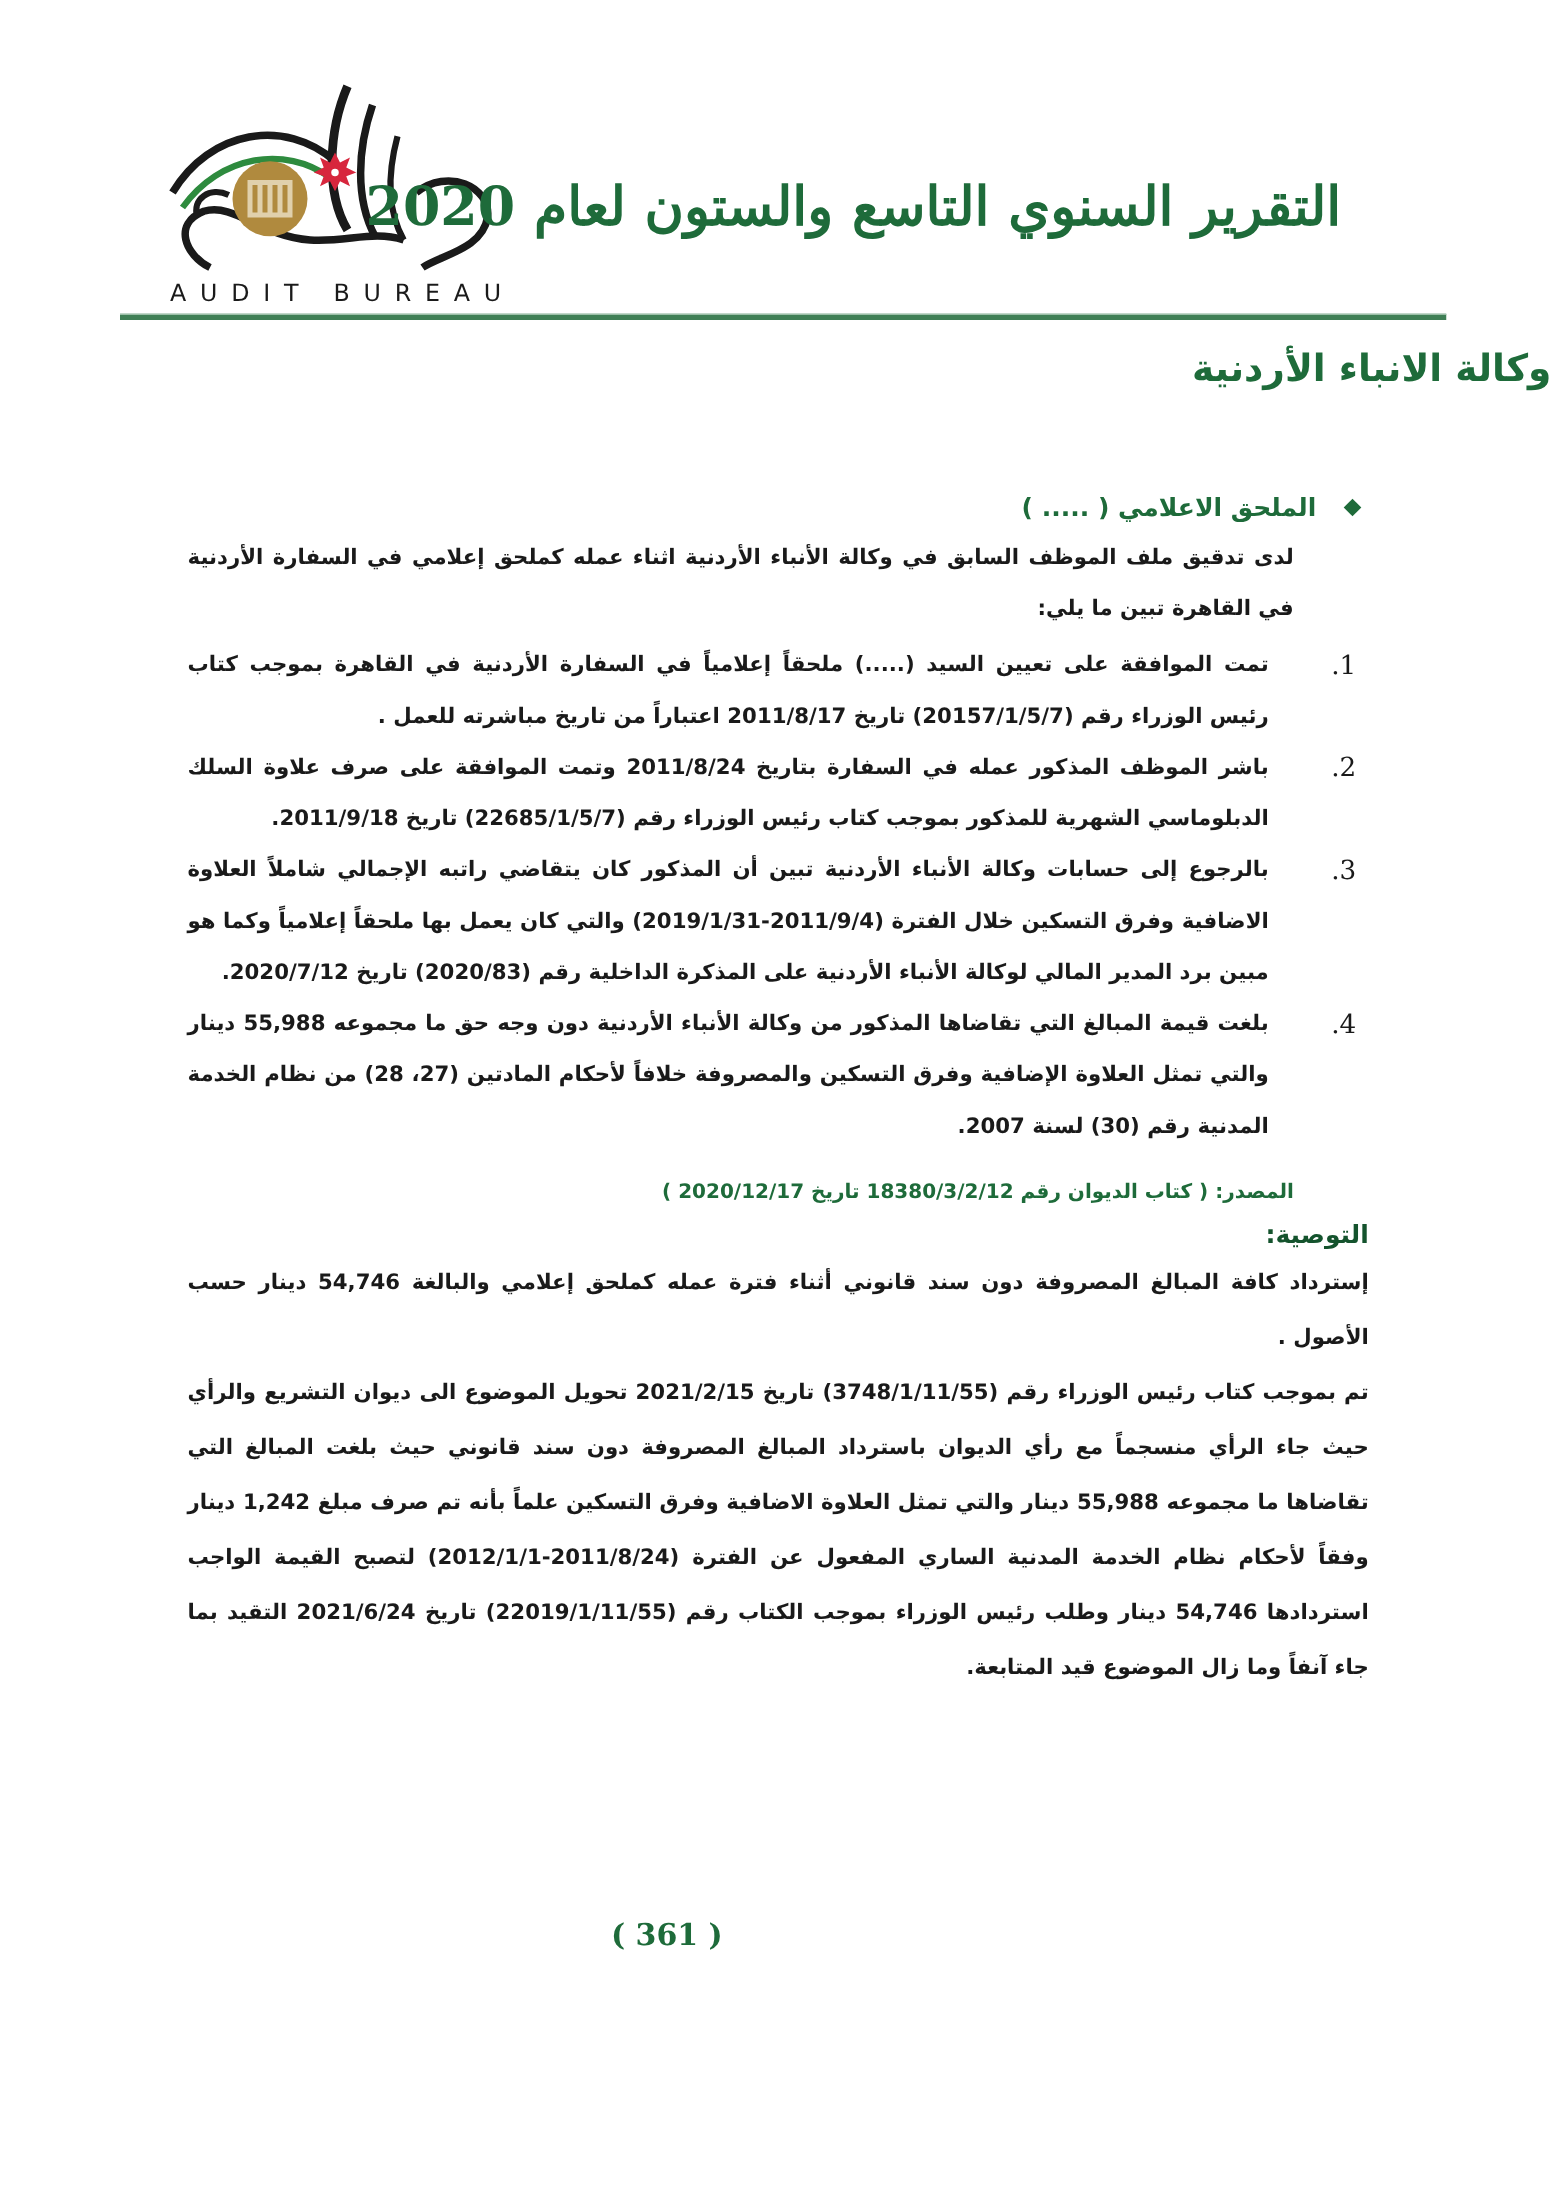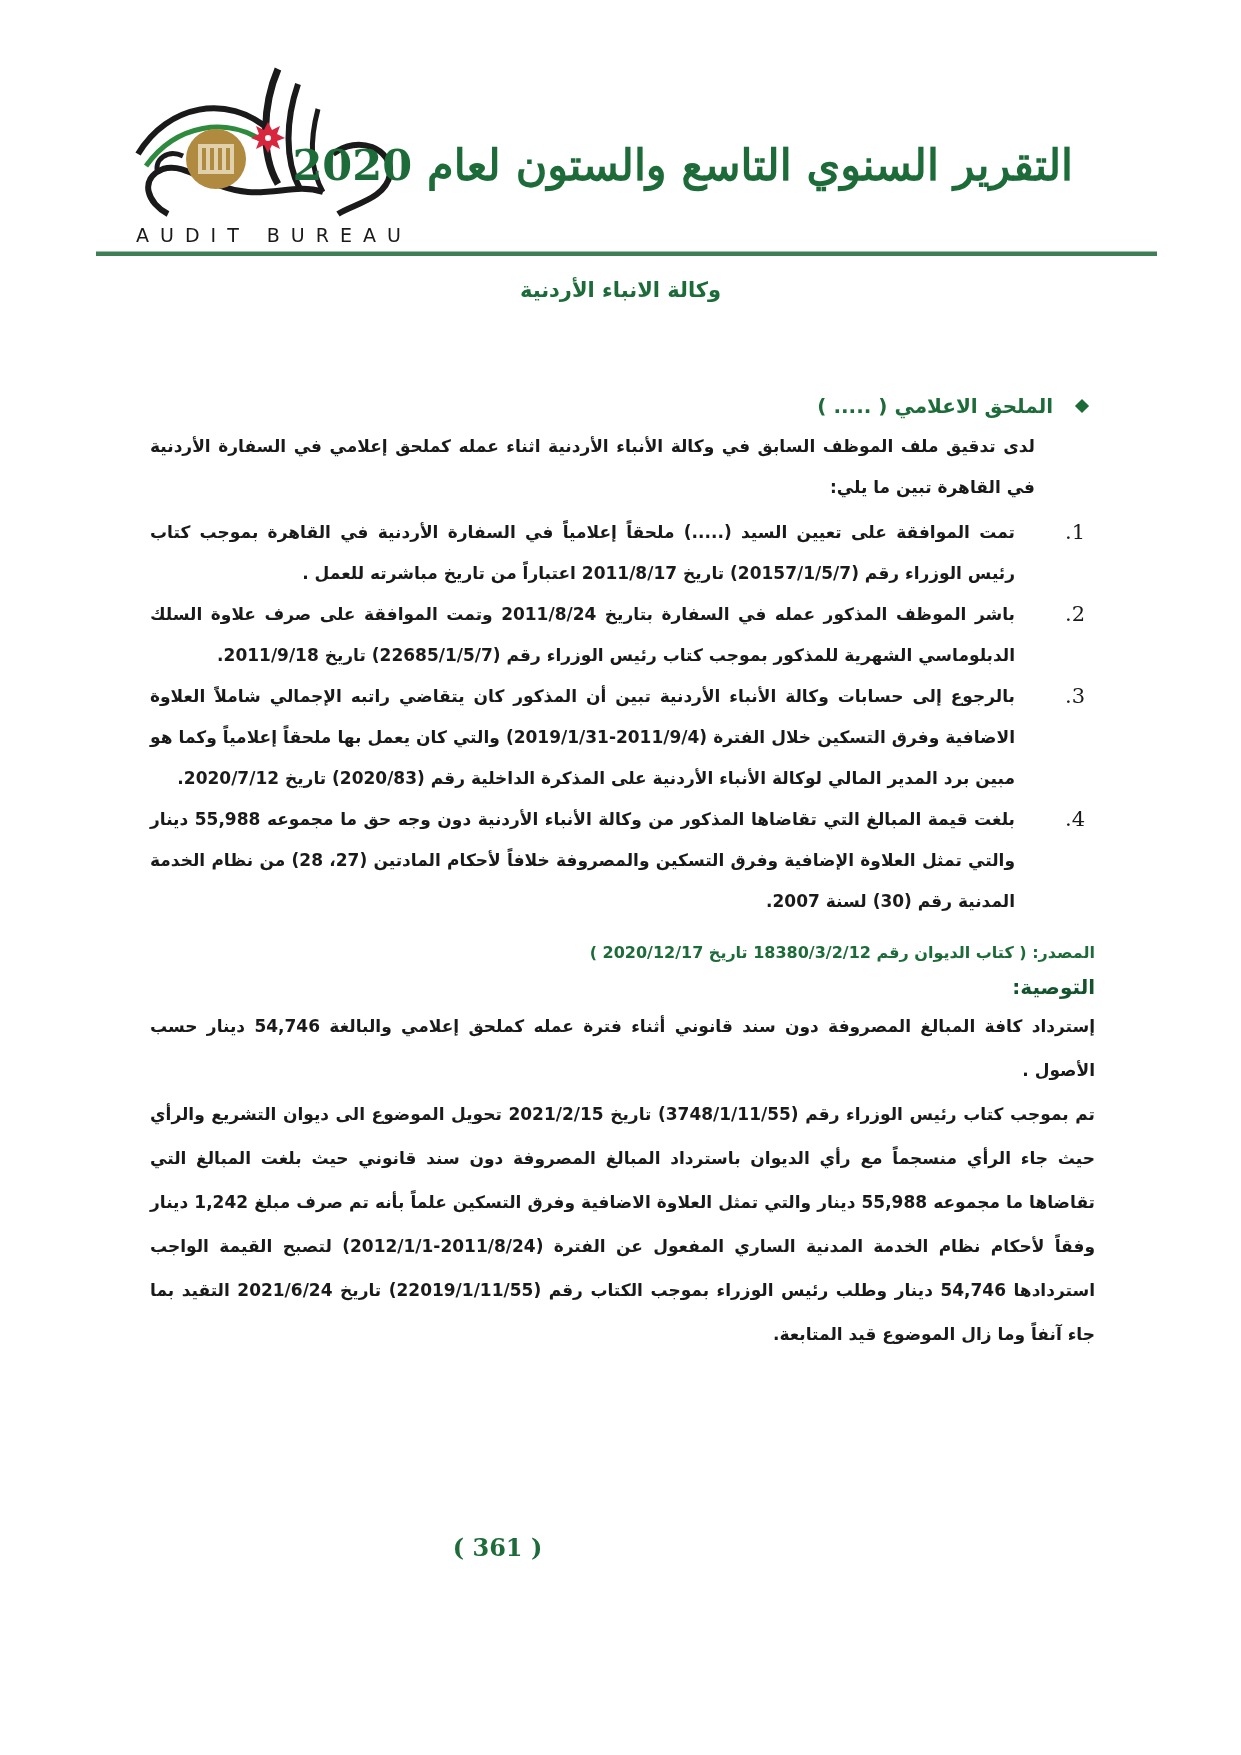--- a/index.html
+++ b/index.html
@@ -18,23 +18,23 @@
     .report-title {
       position:absolute; right:168px; top:140px; direction:rtl;
       font-family:"DejaVu Serif", serif; font-weight:bold; font-size:43px; color:#1e6b3a;
       white-space:nowrap;
     }
     .header-rule {
       position:absolute; left:96px; top:251px; width:1061px; height:4px;
       background:#3f7f55; border-top:1px solid #9cbfa8;
     }
     .section-title {
-      position:absolute; left:0; width:1241px; top:278px; text-align:center;
+      position:absolute; left:0; width:1241px; top:278px; text-align:right;
       direction:rtl; font-family:"DejaVu Sans", sans-serif; font-weight:bold;
-      font-size:21px; color:#1e6b3a;
+      font-size:30px; color:#1e6b3a;
     }
     .content {
       position:absolute; left:150px; width:945px; top:386px; direction:rtl;
       font-size:17px; line-height:41px; text-align:justify; font-weight:bold;
     }
     .subhead {
       display:flex; align-items:center; gap:24px; color:#1e6b3a; font-size:20px;
       font-weight:bold; margin-right:8px; height:40px;
     }
     .diamond {
@@ -43,29 +43,29 @@
     }
     .intro { margin-right:60px; }
     ol.findings { list-style:none; margin:4px 0 0 0; padding:0; }
     ol.findings li { display:flex; margin-bottom:0; }
     .num {
       width:70px; flex:0 0 70px; font-family:"DejaVu Serif", serif; font-weight:normal;
       font-size:21px; text-align:right; padding-right:10px;
     }
     .item-text { flex:1; }
     .source {
-      color:#1e6b3a; font-size:16px; margin-top:14px; line-height:34px;
+      color:#1e6b3a; font-size:16px; margin-top:14px; margin-right:60px; line-height:34px;
     }
     .label {
       color:#14532d; font-size:20px; line-height:34px;
     }
     .para { line-height:44px; }
     .page-number {
       position:absolute; left:0; width:995px; top:1533px; text-align:center;
-      font-family:"DejaVu Serif", serif; font-weight:bold; font-size:24px; color:#1e6b3a;
+      font-family:"DejaVu Serif", serif; font-weight:bold; font-size:24px; color:#1e6b3a;padding-left:36px;
     }
   </style>
 </head>
 <body>
 
 <div class="header">
   <div class="logo">
     <svg width="290" height="160" viewBox="0 0 290 160">
 
       <path d="M150 5 C135 40,132 90,150 120" stroke="#1a1a1a" stroke-width="7" fill="none"></path>

